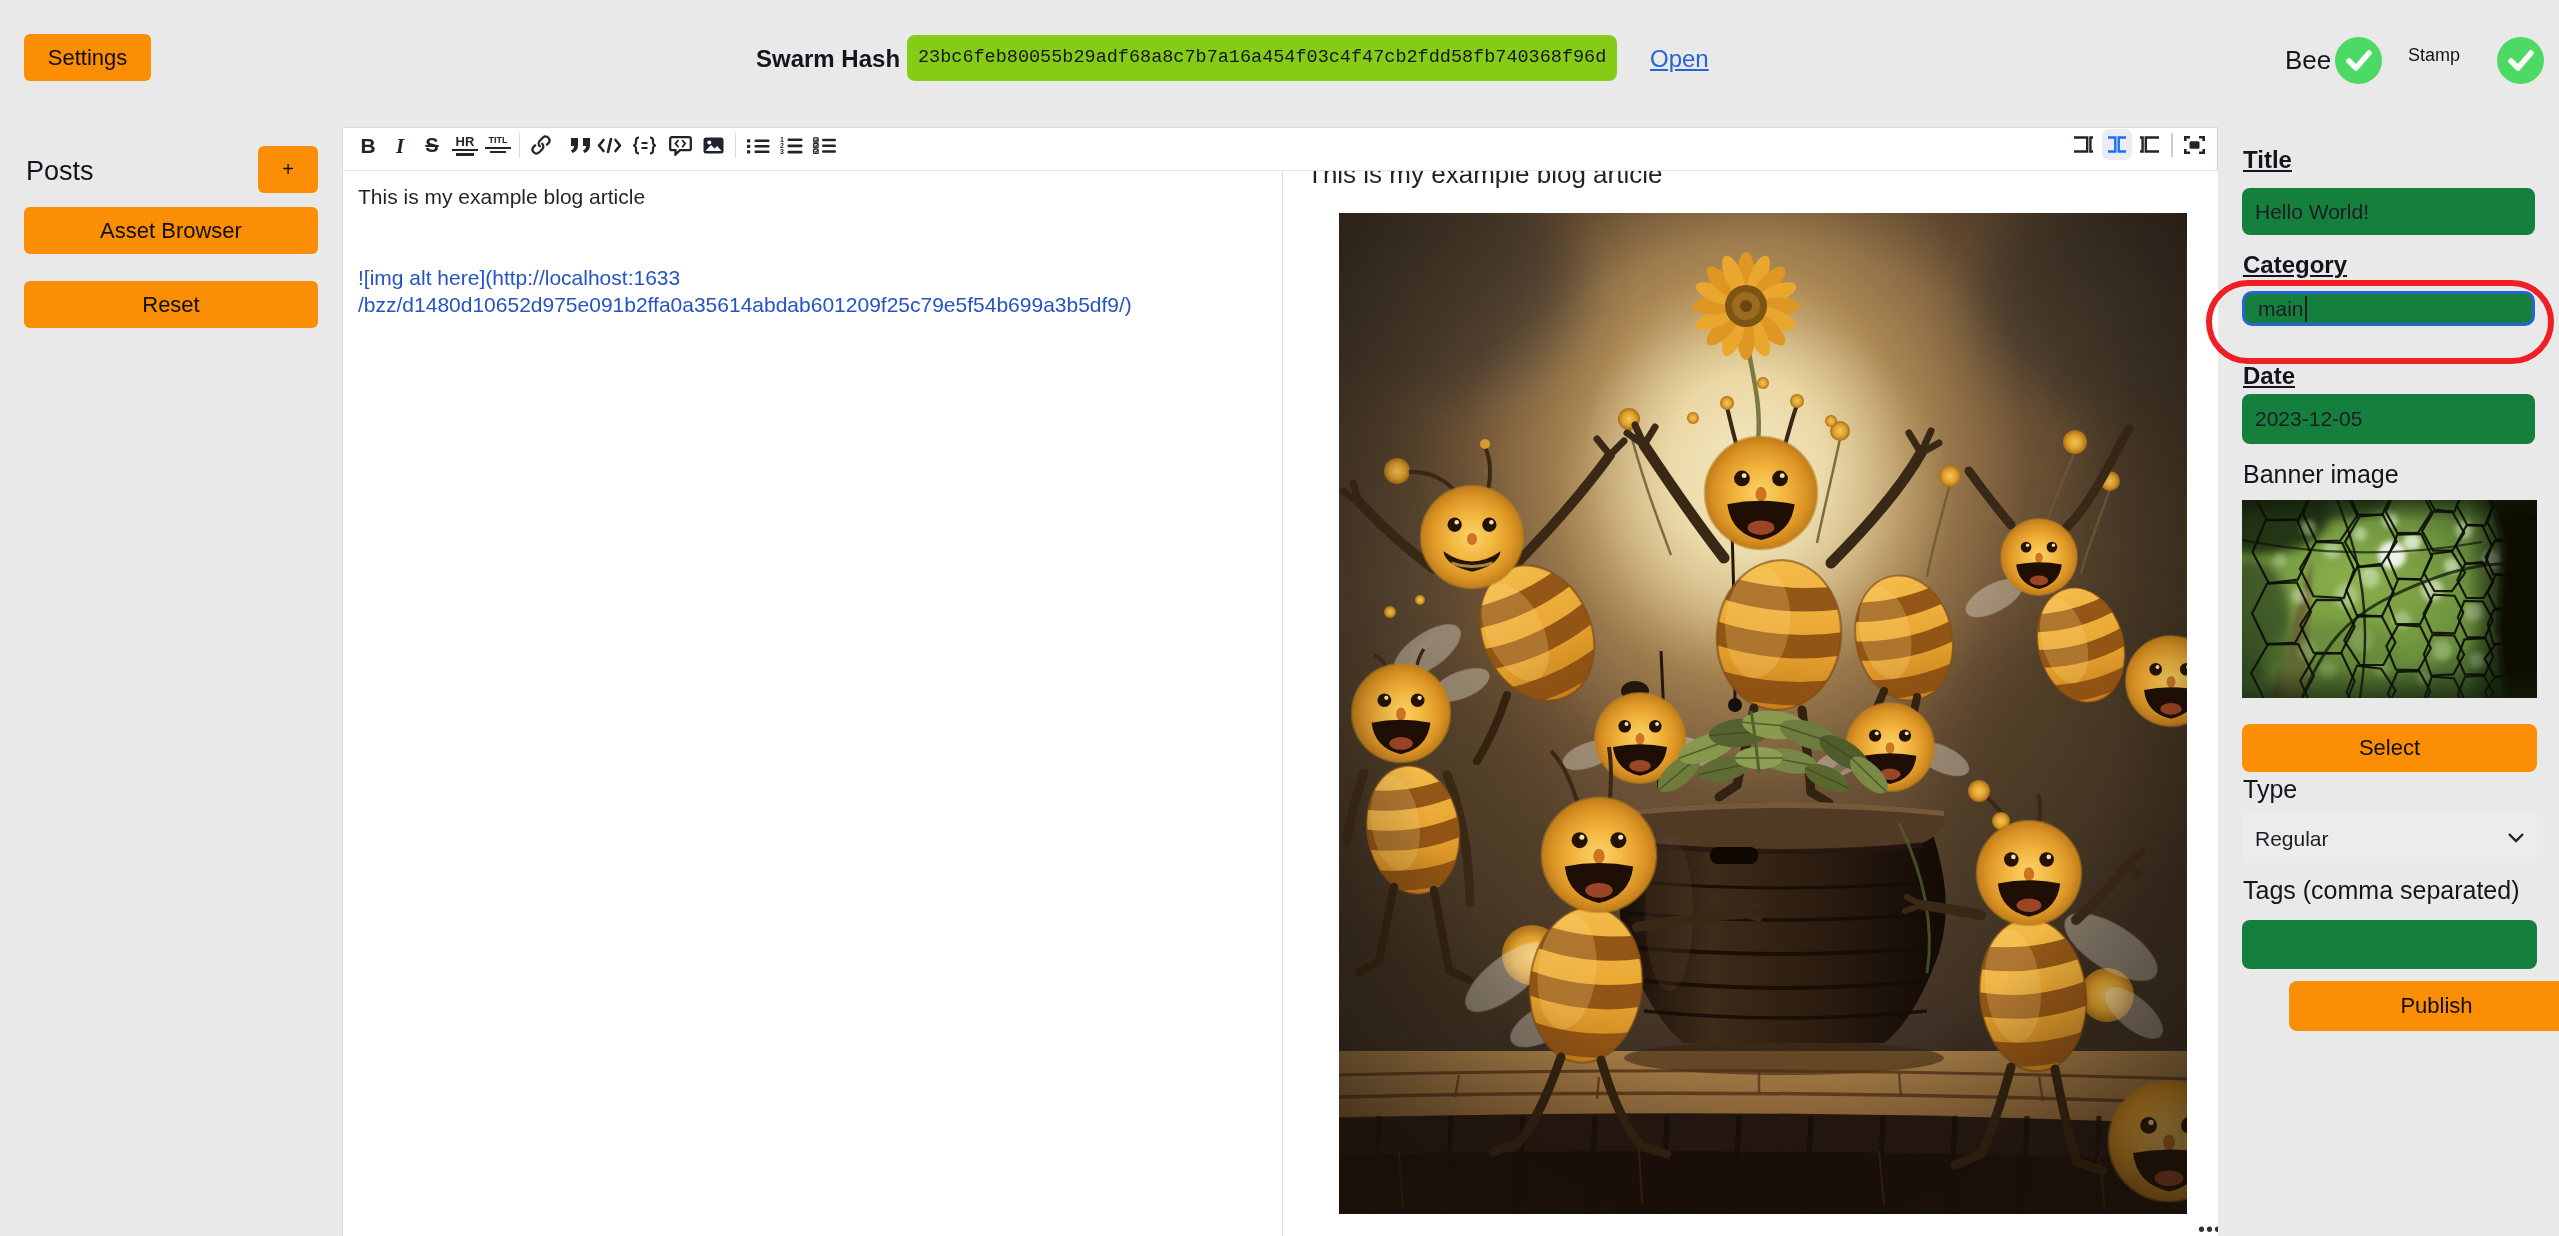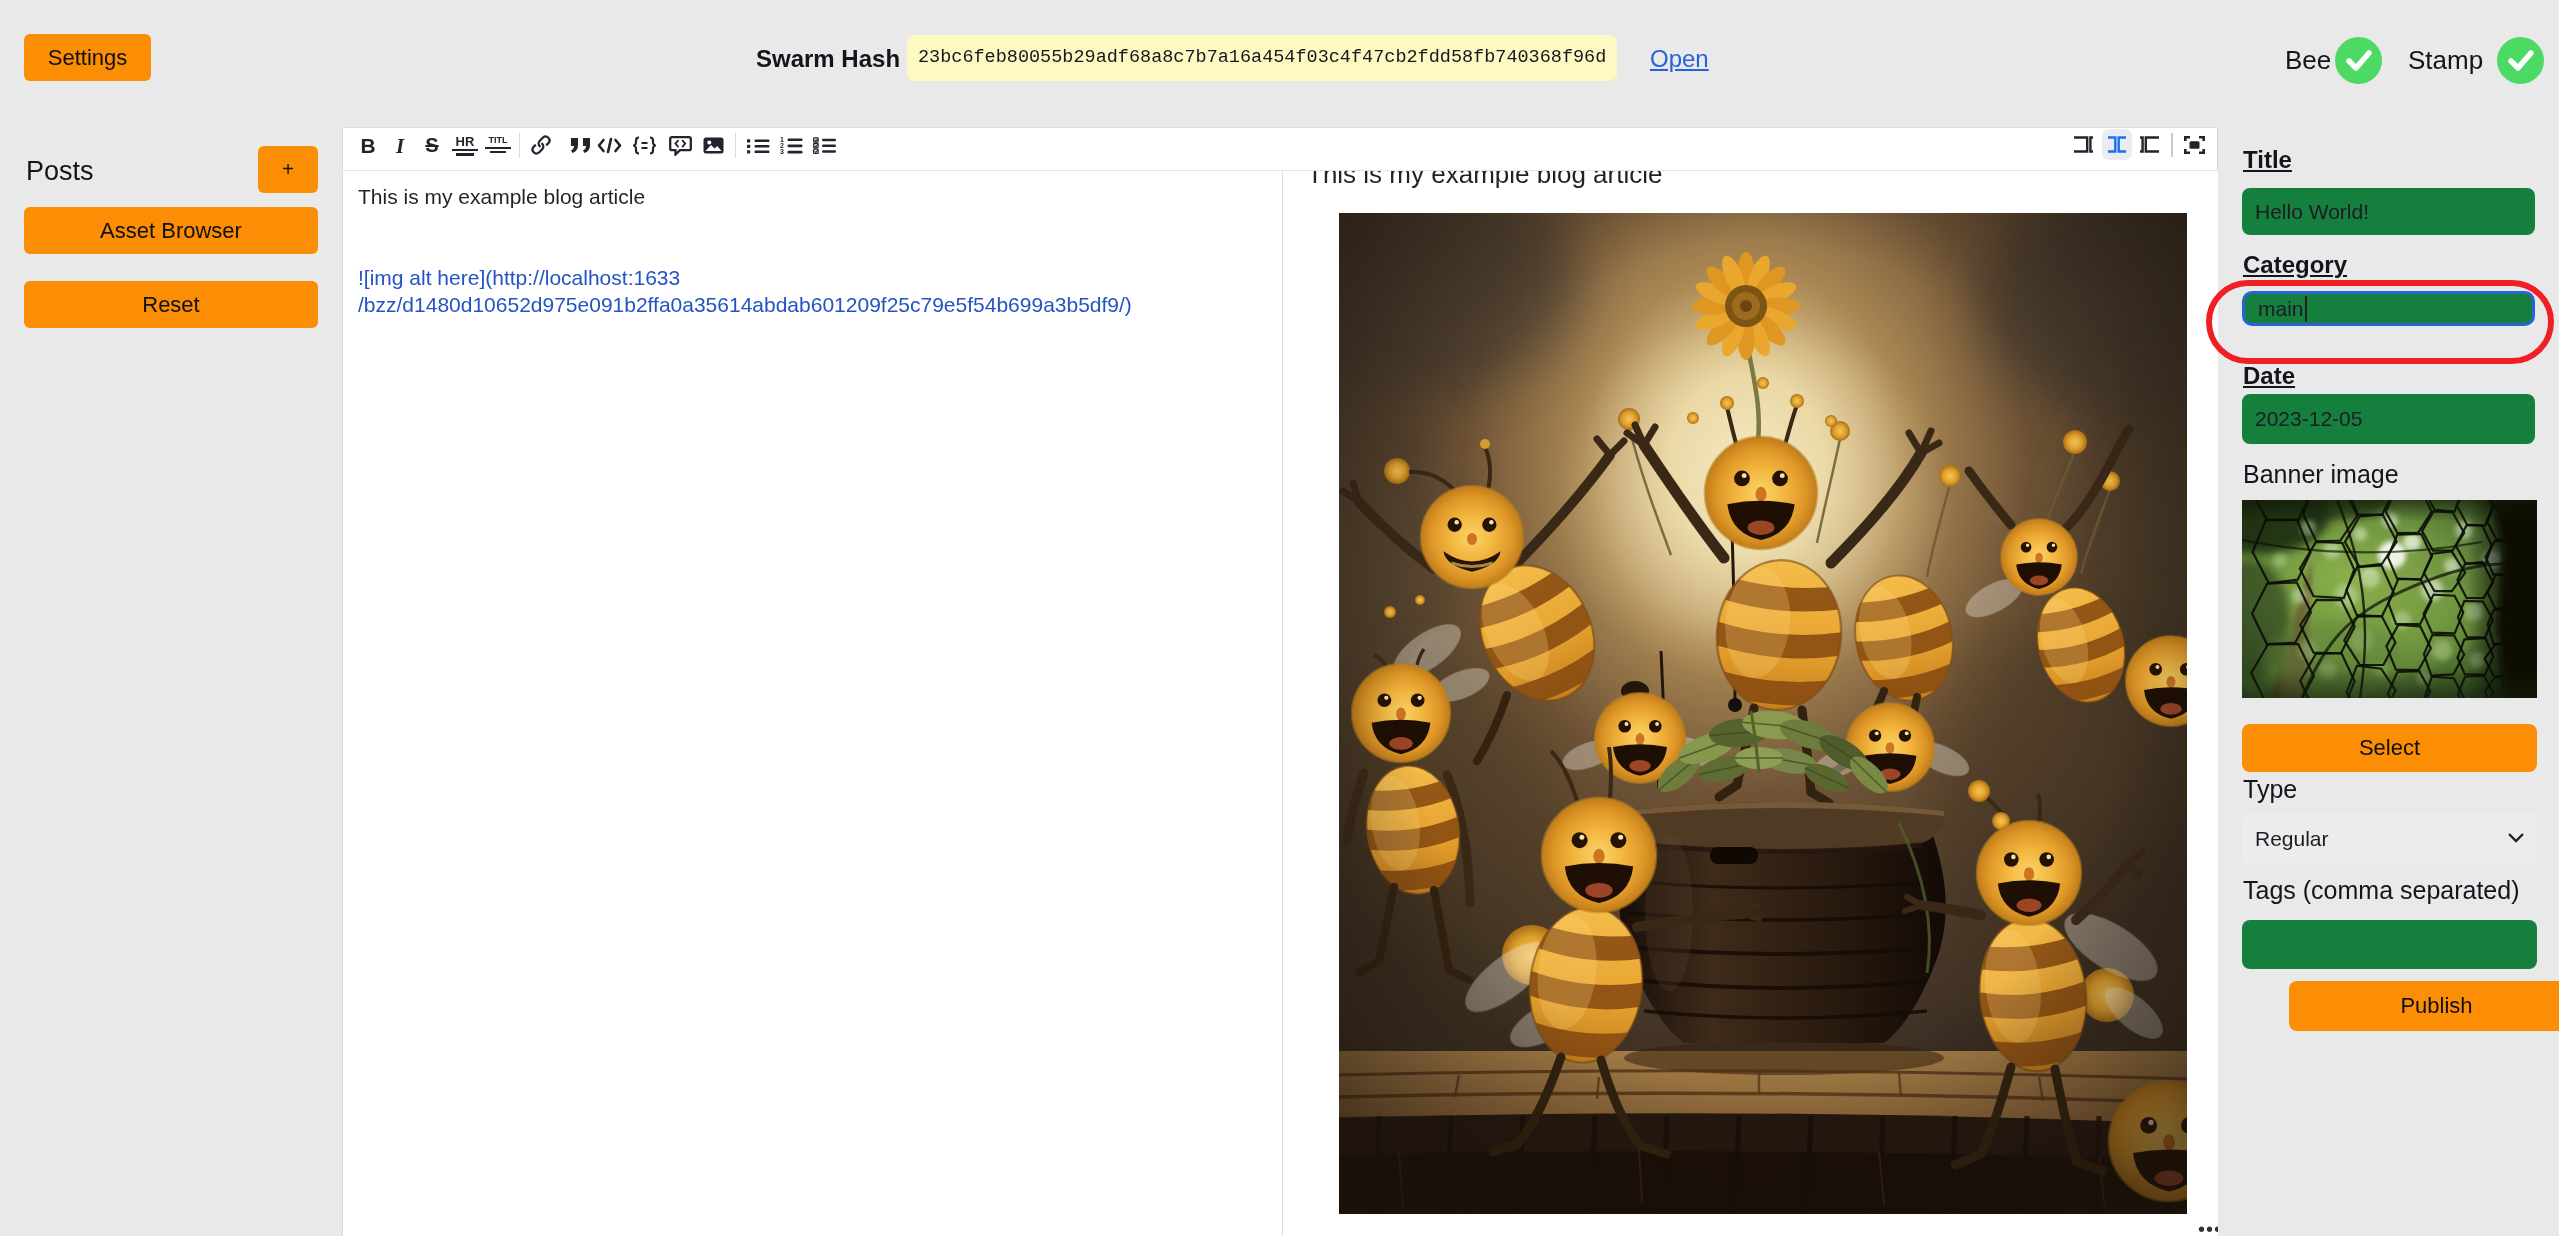--- a/index.html
+++ b/index.html
@@ -9,31 +9,31 @@
   .btn { position:absolute; background:#fb8e04; border-radius:6px; display:flex; align-items:center; justify-content:center; font-size:22px; color:#101014; }
   .input { position:absolute; background:#15803d; border-radius:8px; font-size:21px; color:#1c1c24; display:flex; align-items:center; padding-left:13px; }
   .label { position:absolute; font-size:24px; font-weight:700; color:#14141c;text-decoration:underline; }
   .labeln { position:absolute; font-size:25px; font-weight:400; color:#14141c; }
 </style>
 </head>
 <body>
 
 <div class="btn" style="left:24px;top:34px;width:127px;height:47px;">Settings</div>
 <div class="abs" style="left:756px;top:45px;font-size:24px;font-weight:600;color:#14141c;">Swarm Hash</div>
-<div class="abs" style="left:907px;top:35px;width:710px;height:46px;background:#fef9c3;border-radius:8px;overflow:hidden;">
+<div class="abs" style="left:907px;top:35px;width:710px;height:46px;background:#84cc16;border-radius:8px;overflow:hidden;">
   <div style="font-family:'Liberation Mono',monospace;font-size:18.5px;line-height:46px;padding-left:11px;white-space:nowrap;color:#17171c;">23bc6feb80055b29adf68a8c7b7a16a454f03c4f47cb2fdd58fb740368f96d</div>
 </div>
 <div class="abs" style="left:1650px;top:45px;font-size:24px;color:#2563d9;text-decoration:underline;">Open</div>
 <div class="abs" style="left:2285px;top:45px;font-size:26px;color:#14141c;">Bee</div>
 <div class="abs" style="left:2335px;top:37px;width:47px;height:47px;border-radius:50%;background:#4cd964;">
   <svg width="47" height="47">
       <path d="M14 24 L21 31 L34 16" stroke="#fff" stroke-width="5.5" fill="none" stroke-linecap="round" stroke-linejoin="round"></path>
     </svg>
 </div>
-<div class="abs" style="left:2408px;top:45px;font-size:26px;color:#14141c;">Stamp</div>
+<div class="abs" style="left:2408px;top:45px;font-size:18px;color:#14141c;">Stamp</div>
 <div class="abs" style="left:2497px;top:37px;width:47px;height:47px;border-radius:50%;background:#4cd964;">
   <svg width="47" height="47">
       <path d="M14 24 L21 31 L34 16" stroke="#fff" stroke-width="5.5" fill="none" stroke-linecap="round" stroke-linejoin="round"></path>
     </svg>
 </div>
 
 <div class="abs" style="left:26px;top:156px;font-size:27px;font-weight:500;color:#14141c;">Posts</div>
 <div class="btn" style="left:258px;top:146px;width:60px;height:47px;font-size:20px;">+</div>
 <div class="btn" style="left:24px;top:207px;width:294px;height:47px;">Asset Browser</div>
 <div class="btn" style="left:24px;top:281px;width:294px;height:47px;">Reset</div>

